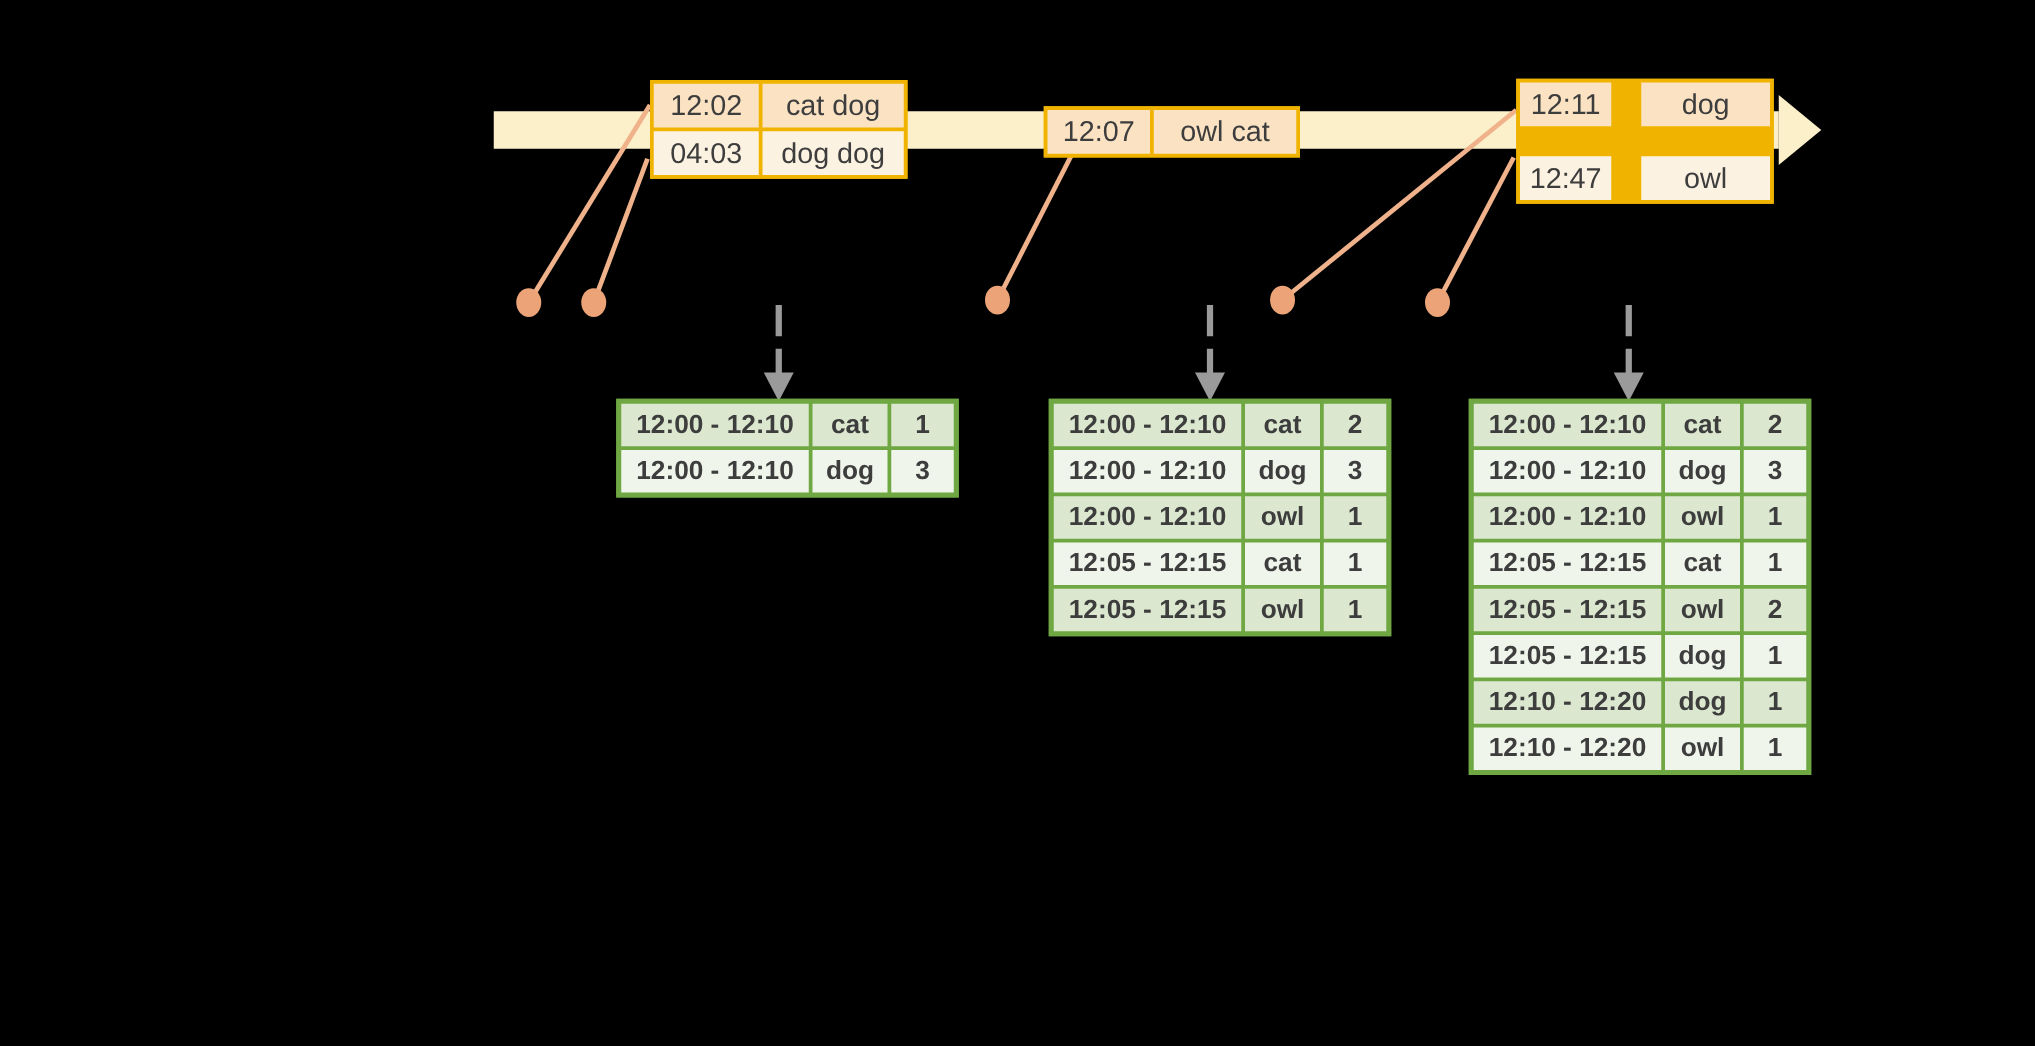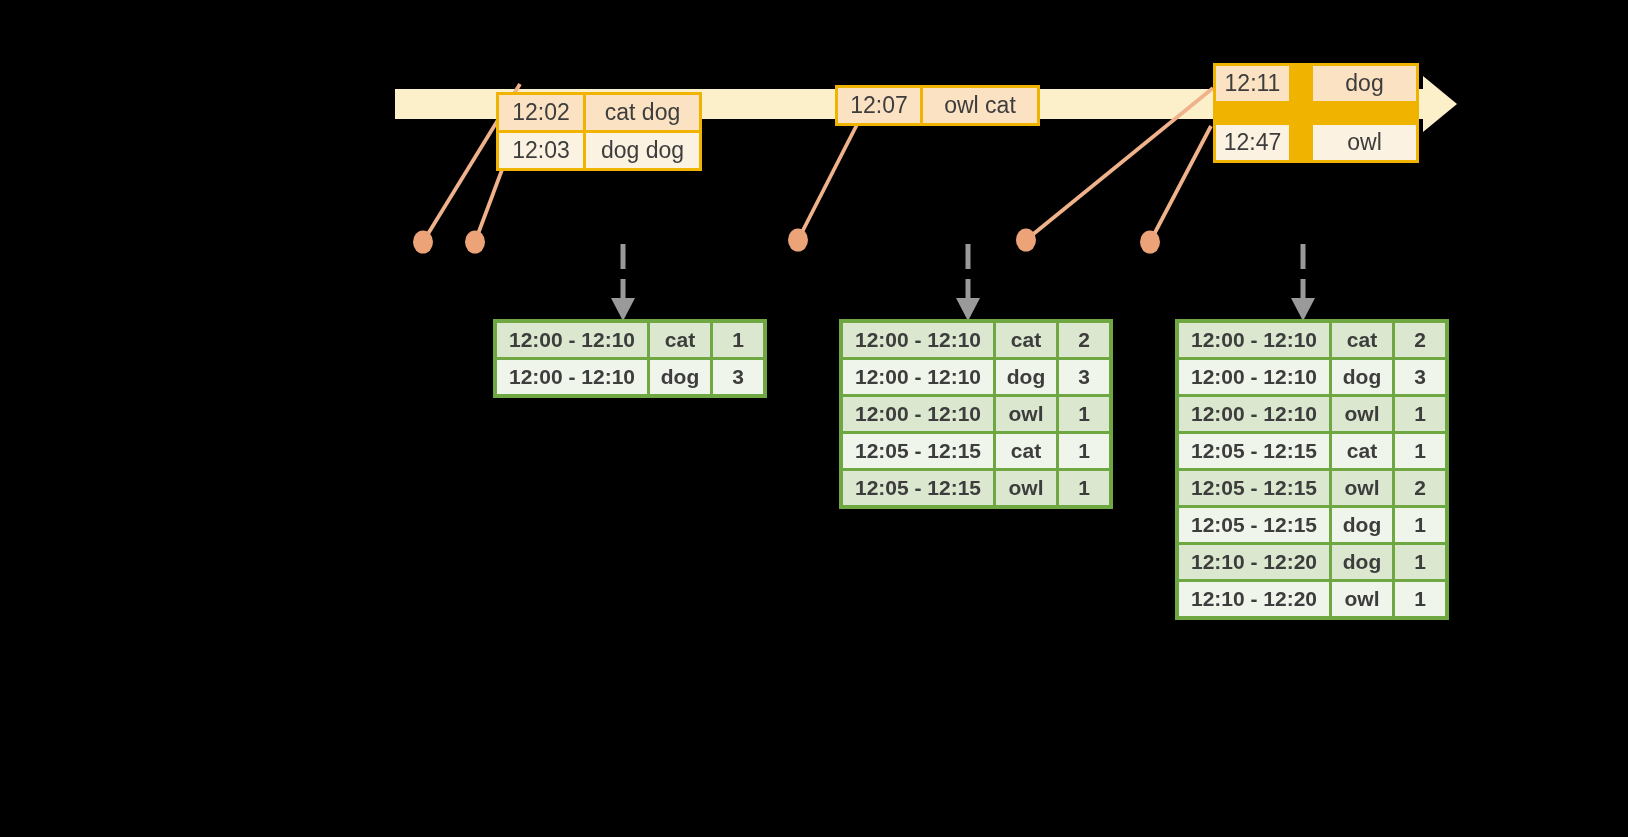--- a/index.html
+++ b/index.html
@@ -100,24 +100,24 @@
     <g>
       <line class="trig-line" x1="968" y1="244" x2="968" y2="303"></line>
       <polygon class="trig-head" points="956,298 980,298 968,321"></polygon>
     </g>
     <g>
       <line class="trig-line" x1="1303" y1="244" x2="1303" y2="303"></line>
       <polygon class="trig-head" points="1291,298 1315,298 1303,321"></polygon>
     </g>
   </svg>
 
-  <div class="etable et1" style="left:496px; top:64px;margin-top:28px;">
+  <div class="etable et1" style="left:520px; top:64px;">
     <div class="ecell r1">12:02</div>
     <div class="ecell r1">cat dog</div>
-    <div class="ecell">12:03</div>
+    <div class="ecell">04:03</div>
     <div class="ecell">dog dog</div>
   </div>
 
   <div class="etable et2" style="left:835px; top:85px;">
     <div class="ecell r1">12:07</div>
     <div class="ecell r1">owl cat</div>
   </div>
 
   <div class="etable et3" style="left:1213px; top:63px;">
     <div class="ecell r1">12:11</div>

